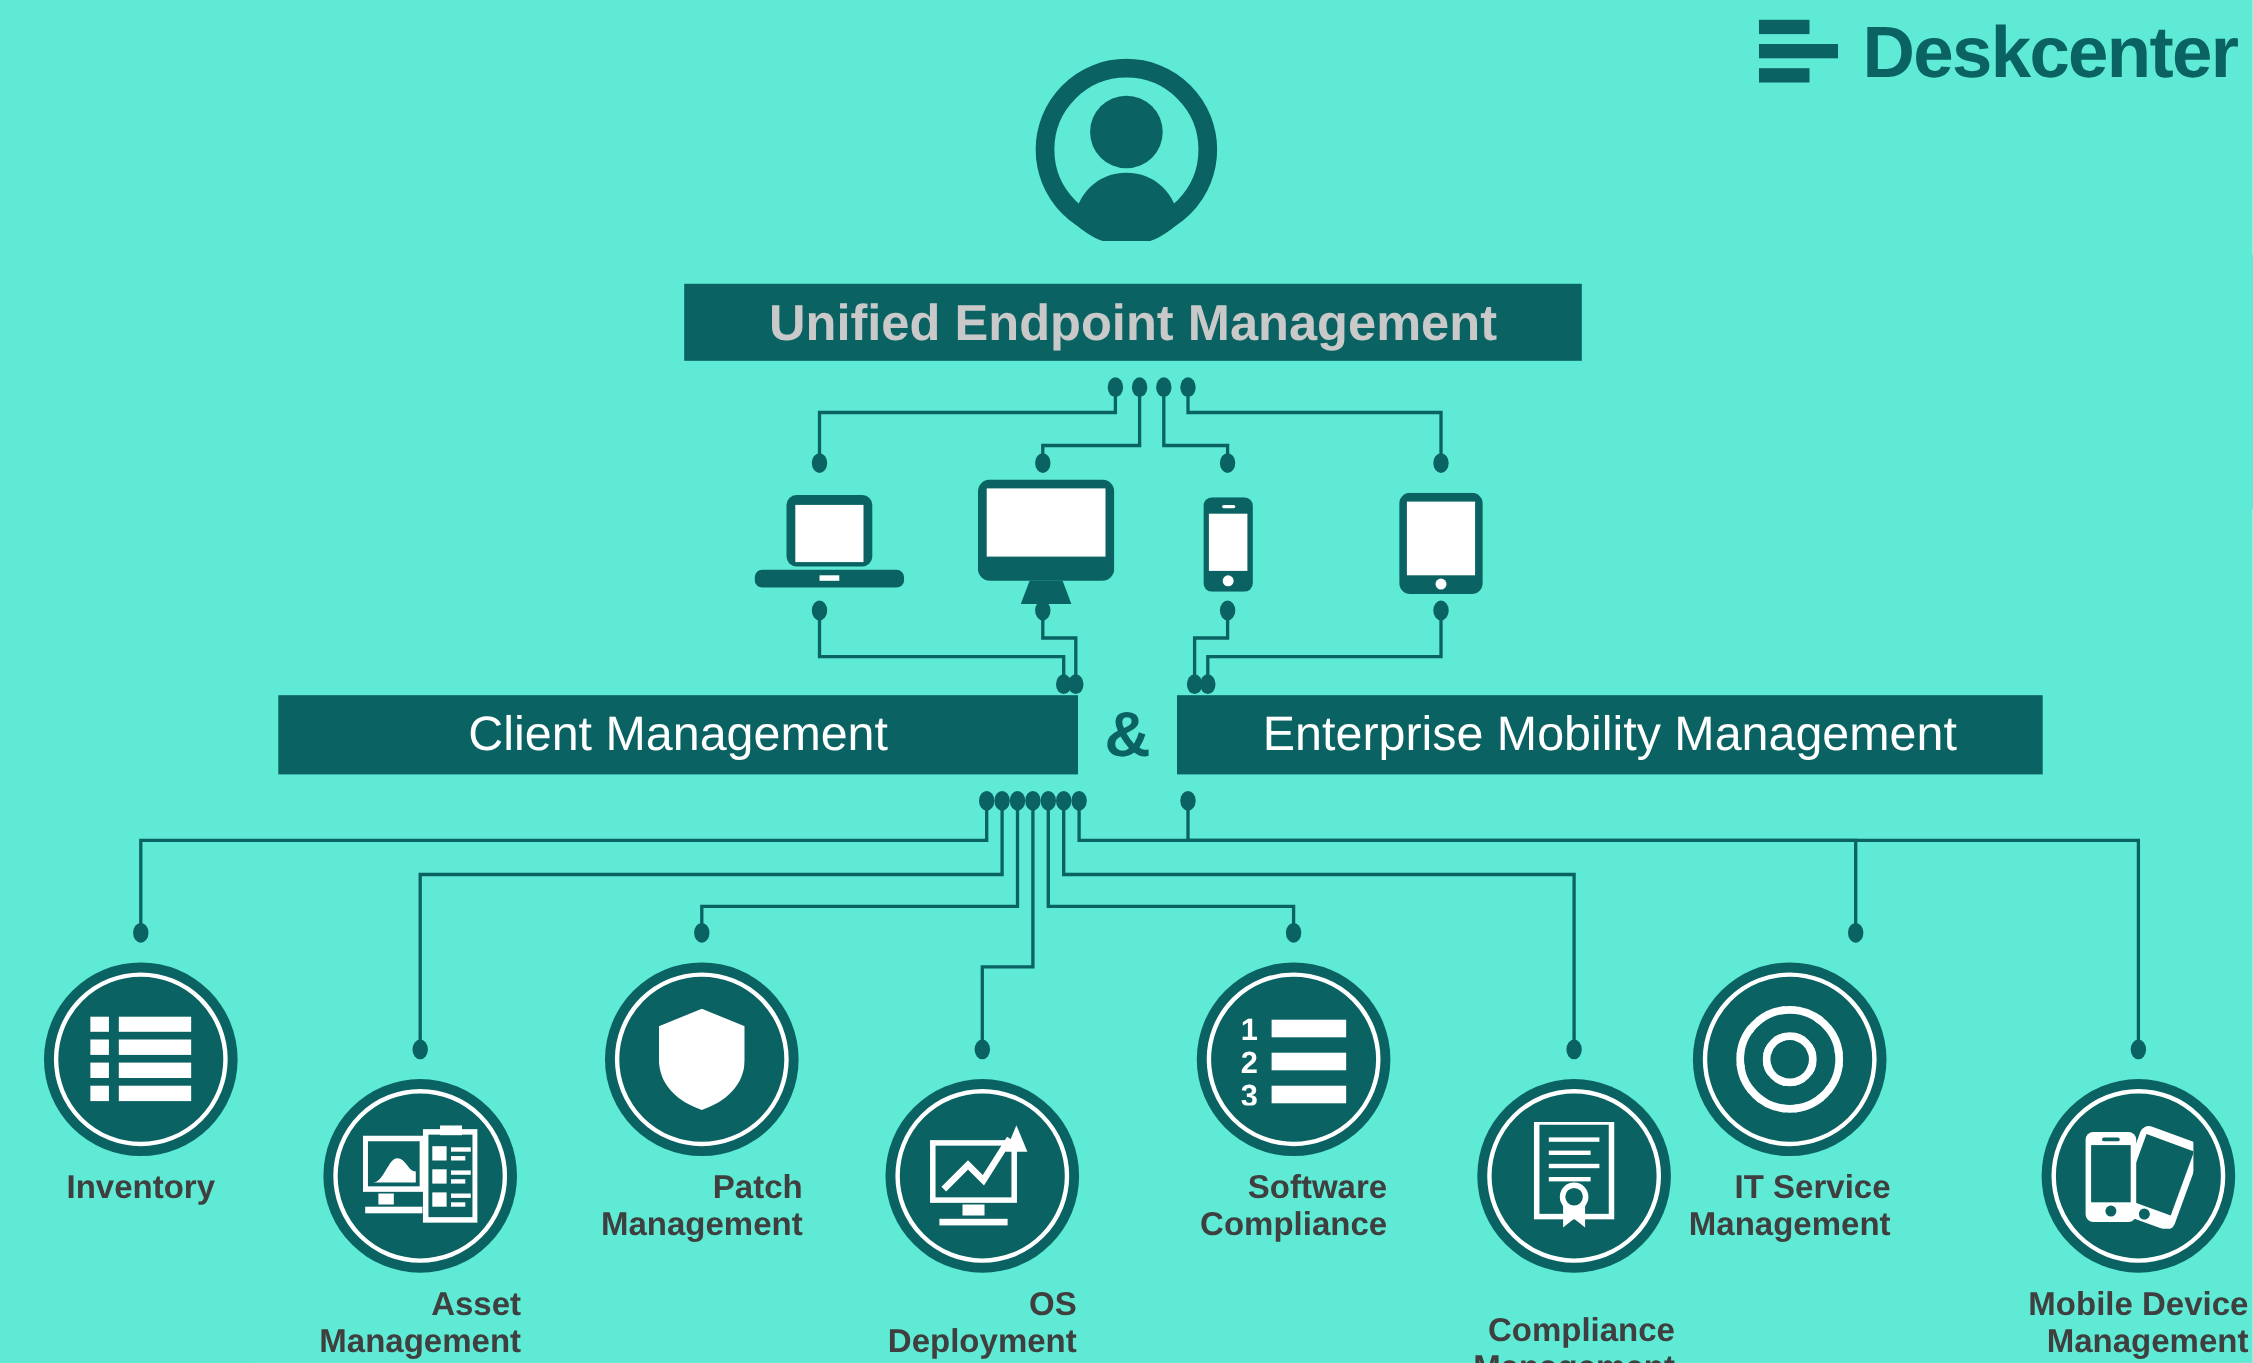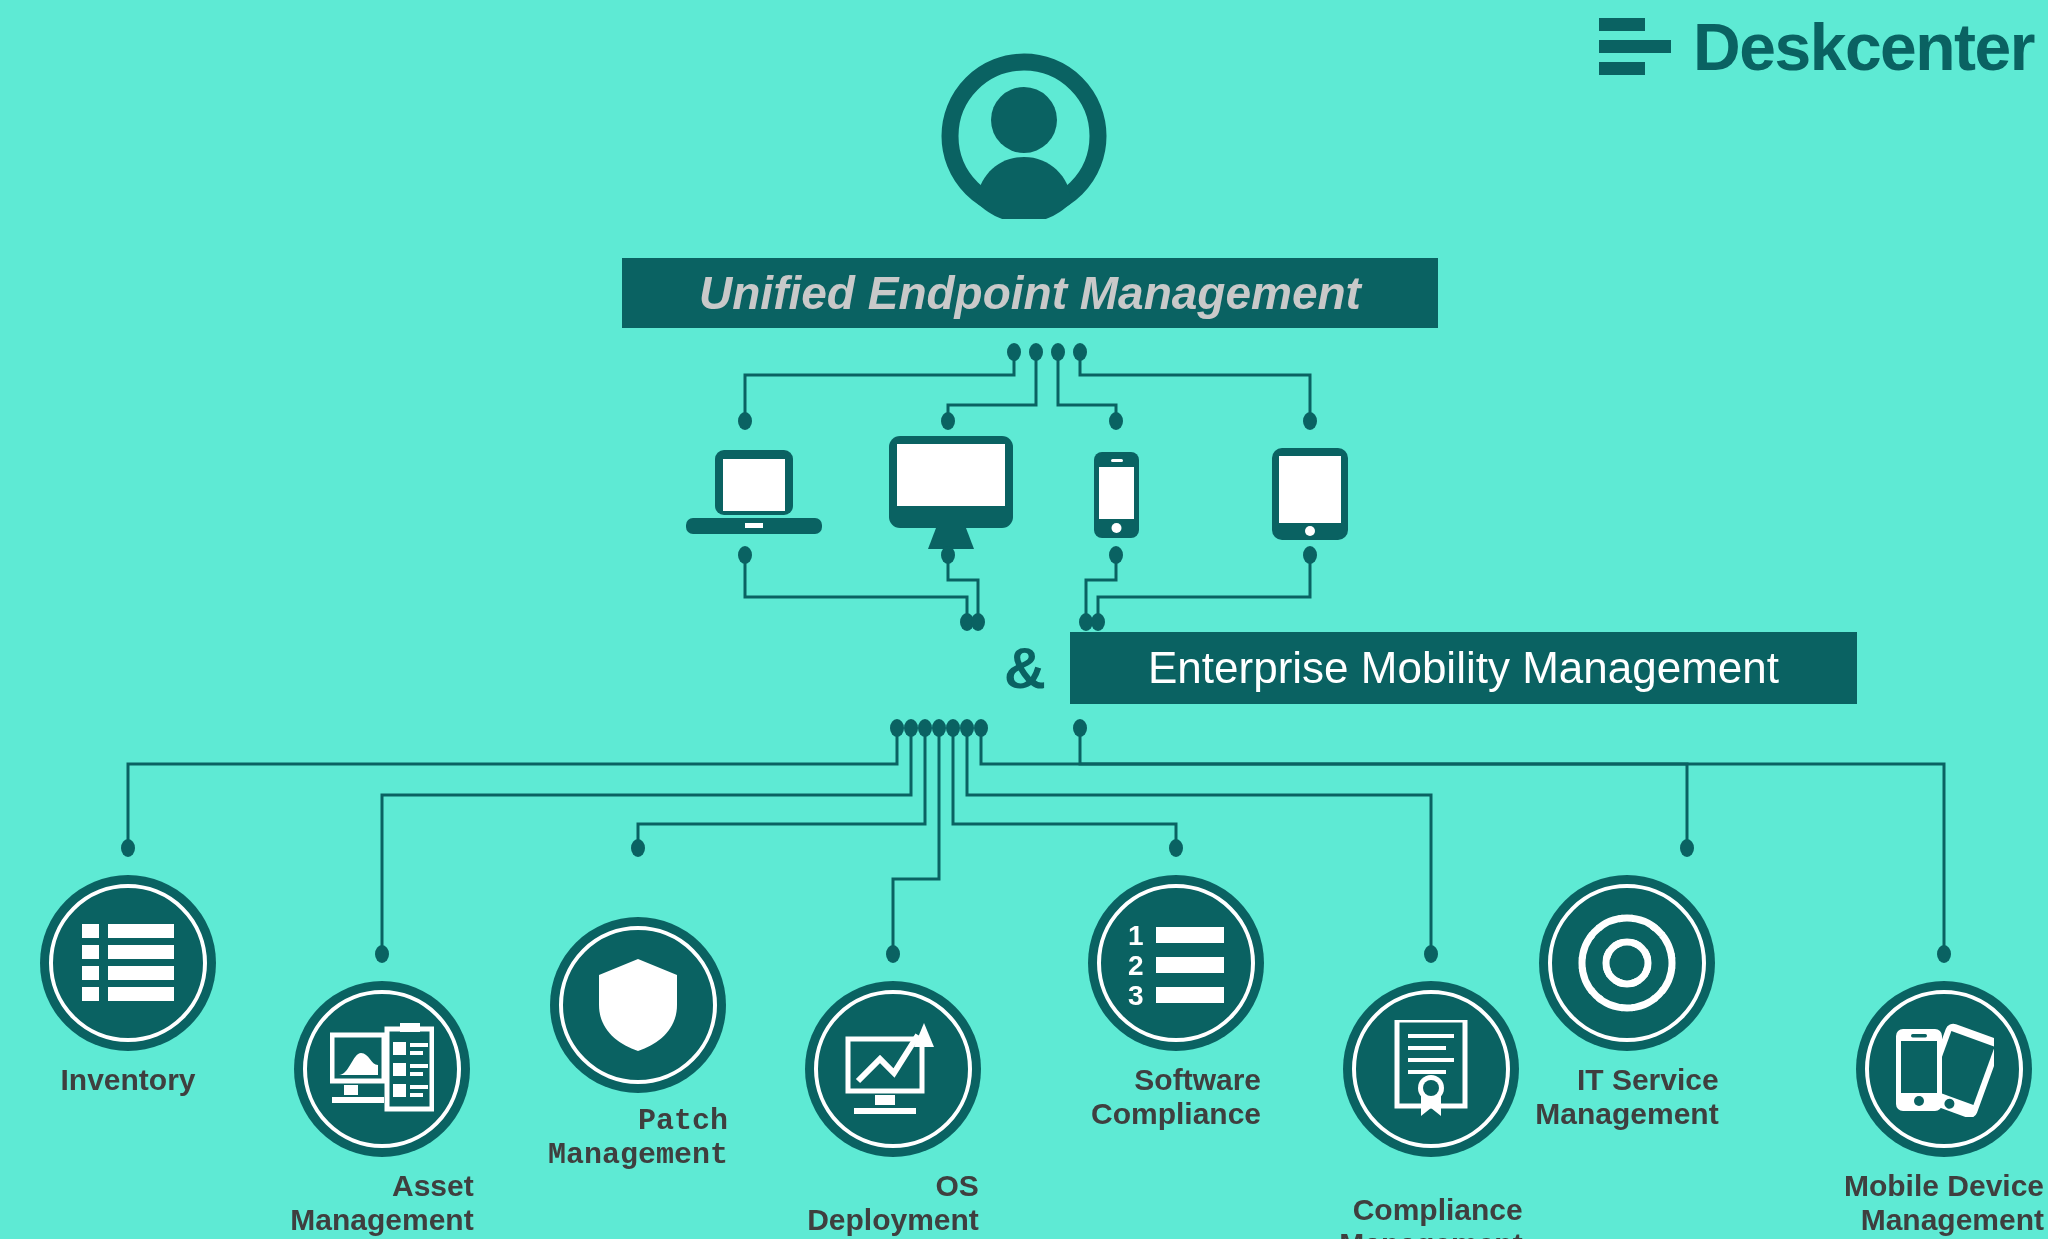--- a/index.html
+++ b/index.html
@@ -41,21 +41,21 @@
   
   .bar {
     position: absolute;
     background: #0a6262;
     display: flex;
     align-items: center;
     justify-content: center;
   }
   #uem-bar {
     left: 622px; top: 258px;
-    width: 816px; height: 70px; font-style: italic;
+    width: 816px; height: 70px;
   }
   #uem-label {
     color: #c9c9c9;
     font-size: 46px;
     font-weight: bold;
     letter-spacing: 0px;
     white-space: nowrap;
   }
   #cm-bar {
     left: 253px; top: 632px;
@@ -217,20 +217,23 @@
       <ellipse cx="948" cy="555" rx="7" ry="9"></ellipse>
       <ellipse cx="1116" cy="555" rx="7" ry="9"></ellipse>
       <ellipse cx="1310" cy="555" rx="7" ry="9"></ellipse>
       <ellipse cx="967" cy="622" rx="7" ry="9"></ellipse>
       <ellipse cx="978" cy="622" rx="7" ry="9"></ellipse>
       <ellipse cx="1086" cy="622" rx="7" ry="9"></ellipse>
       <ellipse cx="1098" cy="622" rx="7" ry="9"></ellipse>
     </g>
   </svg>
 
+  <div id="cm-bar" class="bar">
+    <span class="bar-label-light">Client Management</span>
+  </div>
   <div id="ampersand">&amp;</div>
   <div id="emm-bar" class="bar">
     <span class="bar-label-light">Enterprise Mobility Management</span>
   </div>
 
   <svg class="wires">
     <g stroke="#0a6262" stroke-width="3" fill="none">
 
       <path d="M897 728 V 764 H 128 V 846"></path>
       <path d="M911 728 V 795 H 382 V 952"></path>
@@ -302,21 +305,21 @@
           <rect x="63" y="61" width="13" height="13"></rect>
           <rect x="80" y="62" width="18" height="4"></rect>
           <rect x="80" y="70" width="13" height="4"></rect>
         </g>
       </svg>
     </div>
     <div class="node-label">Asset
 Management</div>
   </div>
 
-  <div class="node" style="left:488px; top:917px;font-family:Liberation Mono, monospace;">
+  <div class="node" style="left:488px; top:875px;">
     <div class="node-circle">
       <svg width="78" height="92" viewBox="0 0 78 92">
         <path d="M39 0 L78 16 V46 C78 70 60 85 39 92 C18 85 0 70 0 46 V16 Z" fill="#ffffff"></path>
       </svg>
     </div>
     <div class="node-label">Patch
 Management</div>
   </div>
 
   <div class="node" style="left:743px; top:981px;">

